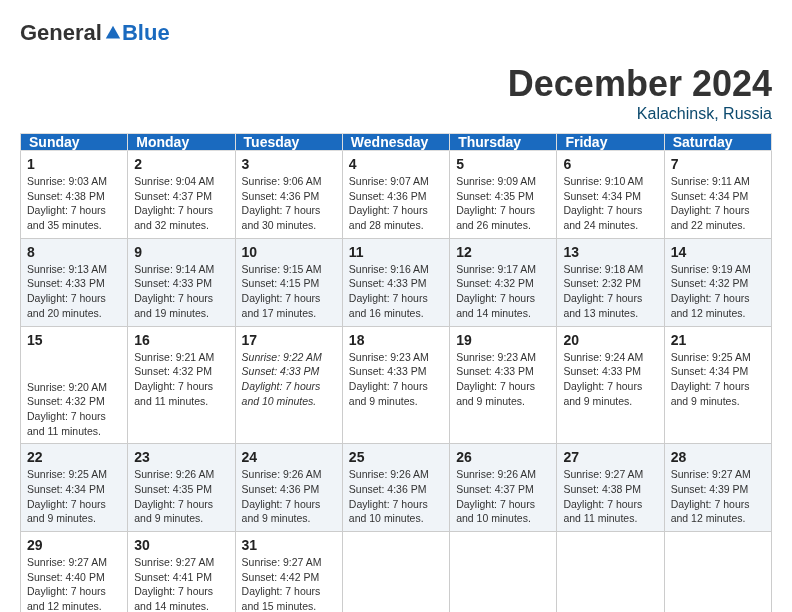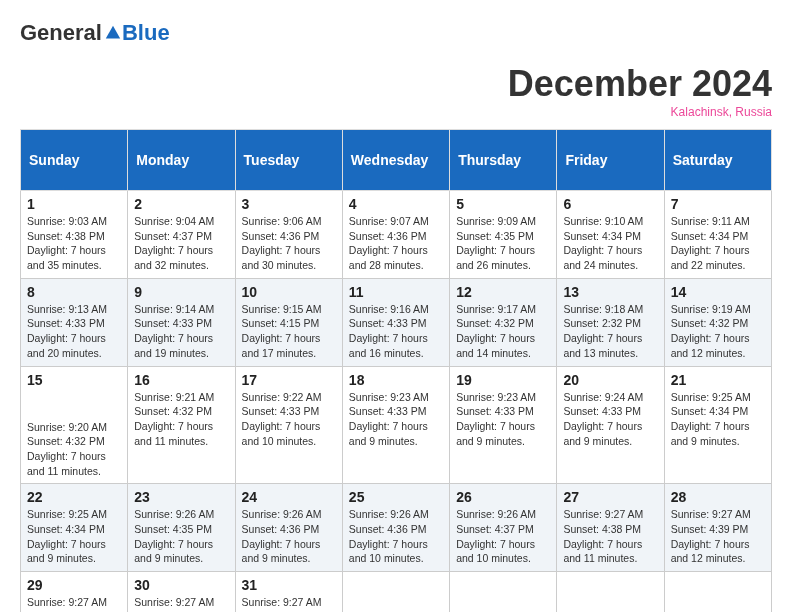--- a/index.html
+++ b/index.html
@@ -43,33 +43,33 @@
     .title-block {
       text-align: right;
       margin-top: 43px;
     }
     .month-title {
       font-size: 36px;
       font-weight: bold;
       color: #333;
     }
     .location {
-      font-size: 12px;
-      color: #ec4899;
+      font-size: 16px;
+      color: #0c4a6e;
       text-align: right;
     }
     .calendar {
       width: 100%;
       border-collapse: collapse;
     }
     .calendar th {
       background-color: #1a6abf;
       color: #fff;
       text-align: left;
-      padding: 22px 8px;
+      padding: 0 8px;
       font-size: 14px;
       font-weight: bold;
       border: 1px solid #ddd;
     }
     .calendar td {
       border: 1px solid #ccc;
       vertical-align: top;
       padding: 5px 6px;
       width: 14.28%;
       min-height: 80px;
@@ -238,21 +238,21 @@
         </td>
         <td>
           <span class="day-number">16</span>
           <div class="day-info" style="white-space: pre-line;">Sunrise: 9:21 AM
 Sunset: 4:32 PM
 Daylight: 7 hours
 and 11 minutes.</div>
         </td>
         <td>
           <span class="day-number">17</span>
-          <div class="day-info" style="white-space: pre-line;">Sunrise: 9:22 AM
+          <div class="day-info" style="white-space: pre-line; font-style: italic;">Sunrise: 9:22 AM
 Sunset: 4:33 PM
 Daylight: 7 hours
 and 10 minutes.</div>
         </td>
         <td>
           <span class="day-number">18</span>
           <div class="day-info" style="white-space: pre-line;">Sunrise: 9:23 AM
 Sunset: 4:33 PM
 Daylight: 7 hours
 and 9 minutes.</div>

